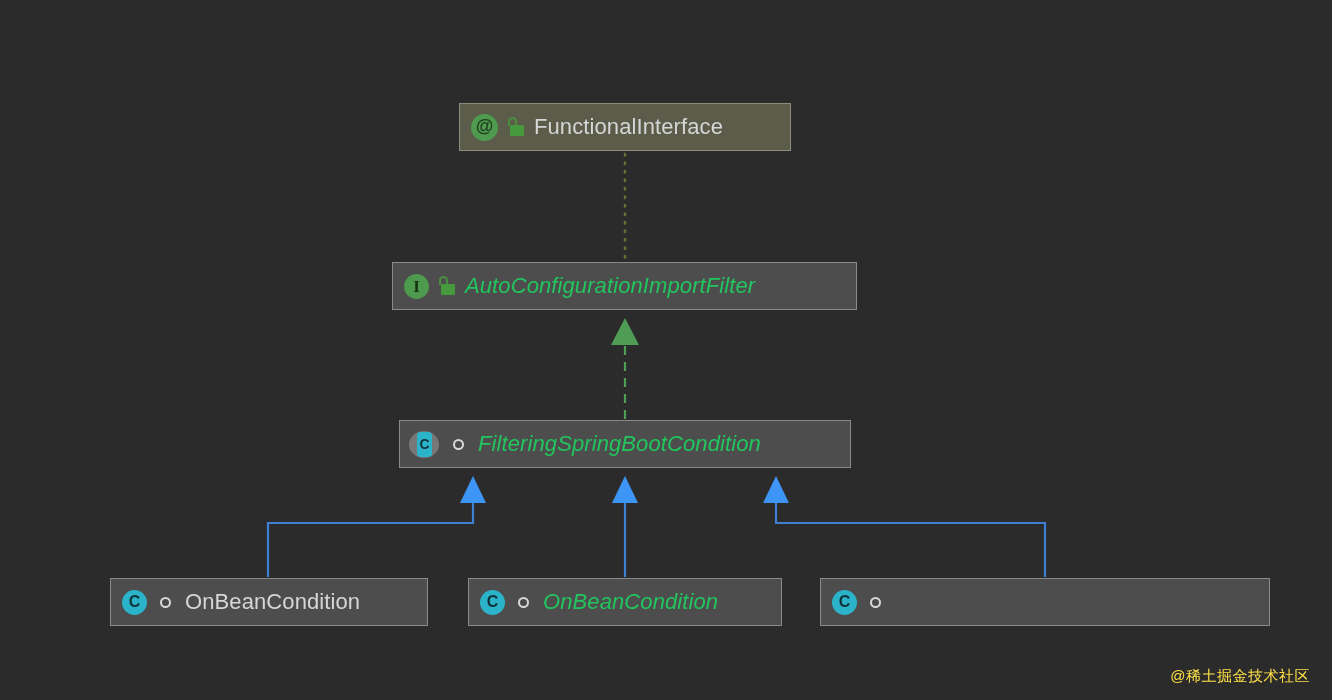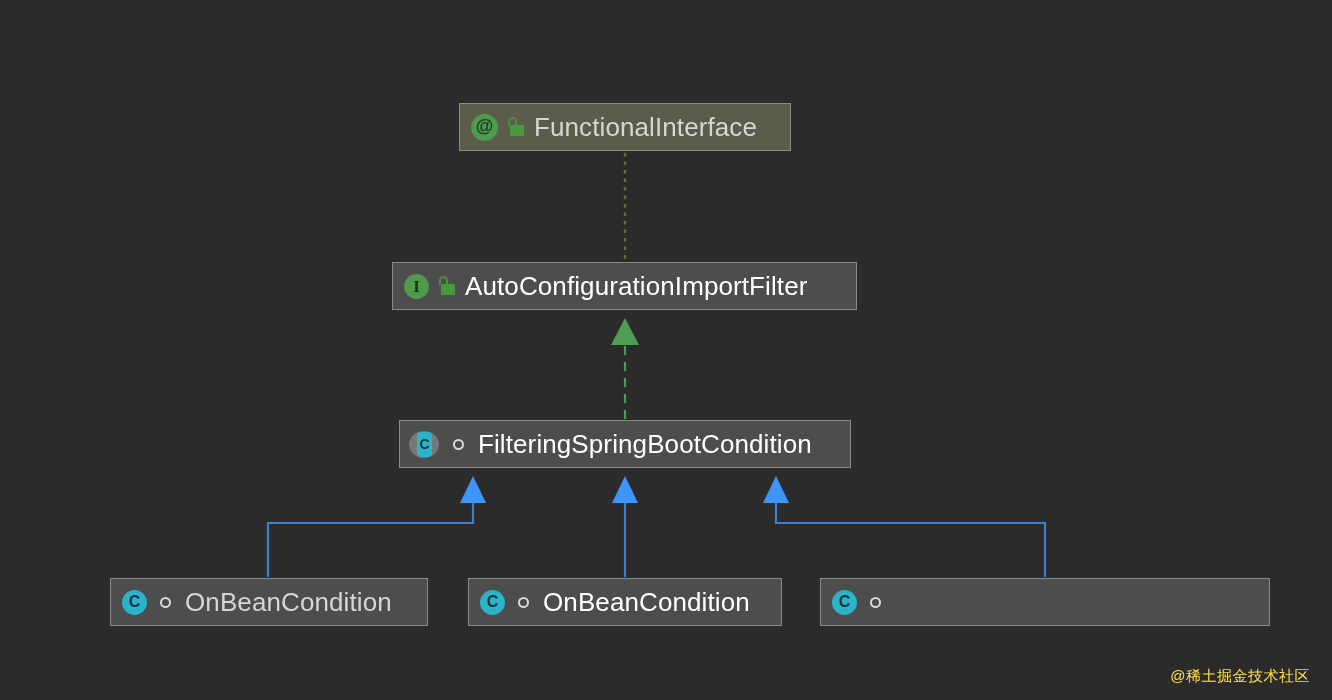--- a/index.html
+++ b/index.html
@@ -36,27 +36,28 @@
     background: #4d4d4d;
     padding: 0 14px 0 11px;
     height: 48px;
     white-space: nowrap;
   }
   .node.annotation {
     background: #5c5c4b;
     border-color: #8d8d7e;
   }
   .node-label {
-    font-size: 26px;
+    font-size: 22px;
     letter-spacing: .1px;
     color: #d6d6d6;
     margin-left: 9px;
   }
   .node-label.blue {
-    color: #ffffff;
+    color: #22c55e;
+    font-style: italic;
   }
 
   
   .icon {
     display: inline-flex;
     align-items: center;
     justify-content: center;
     flex: 0 0 auto;
   }
   .ic-annotation {

